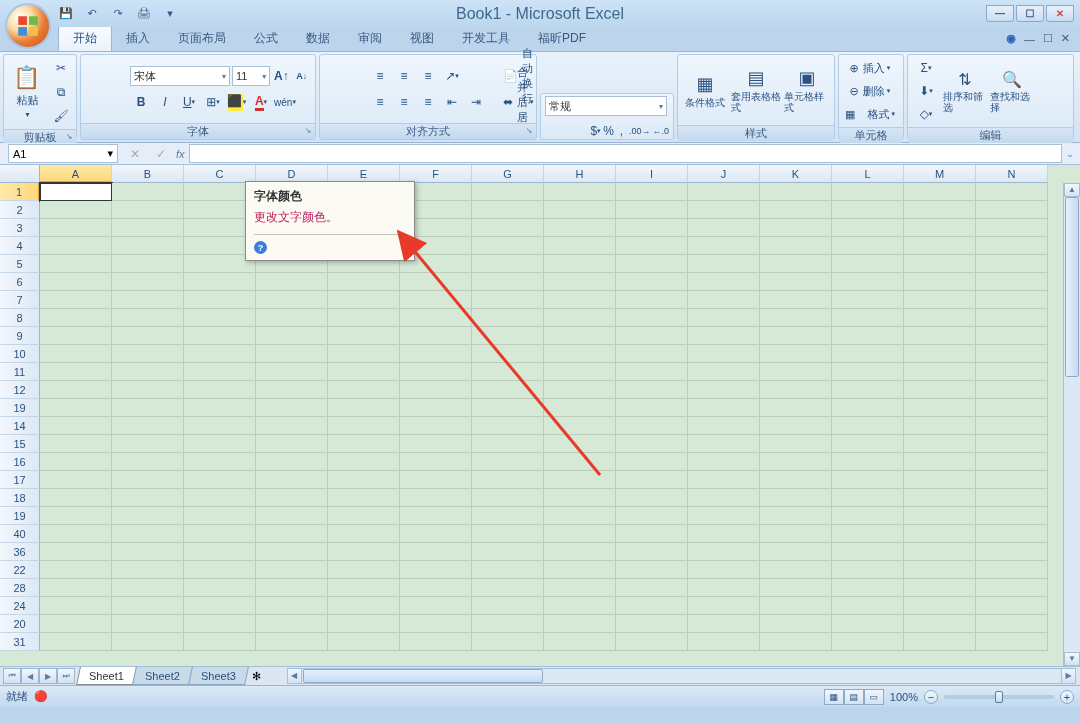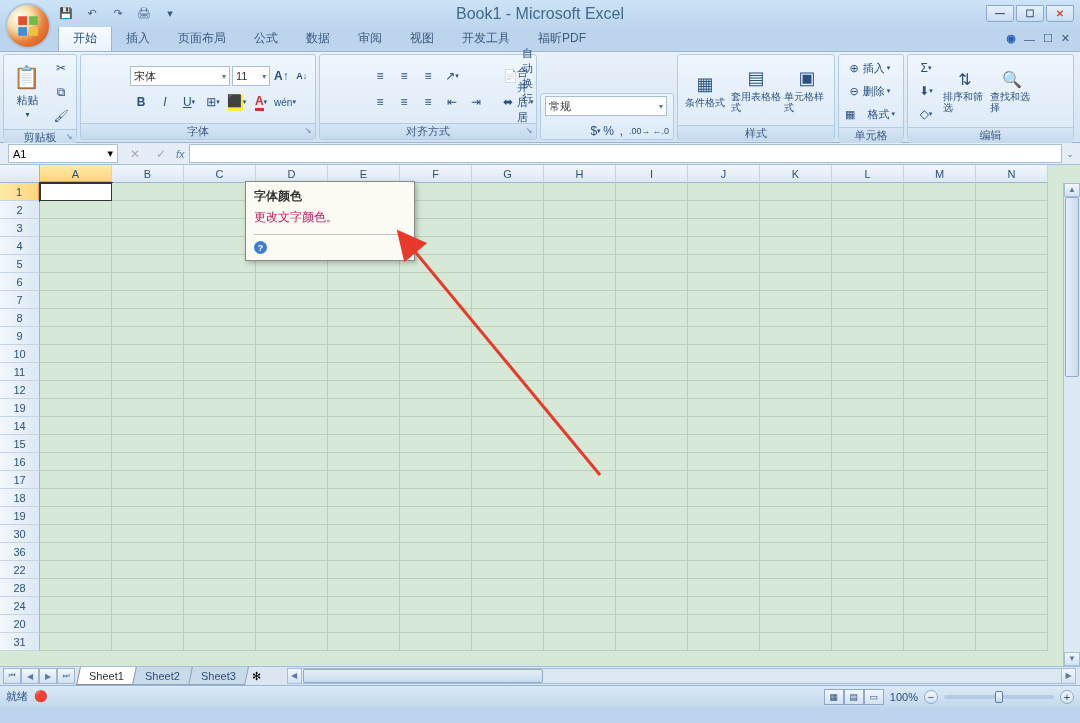--- a/index.html
+++ b/index.html
@@ -347,21 +347,21 @@
       <div class="rh">10</div>
       <div class="rh">11</div>
       <div class="rh">12</div>
       <div class="rh">19</div>
       <div class="rh">14</div>
       <div class="rh">15</div>
       <div class="rh">16</div>
       <div class="rh">17</div>
       <div class="rh">18</div>
       <div class="rh">19</div>
-      <div class="rh">30</div>
+      <div class="rh">40</div>
       <div class="rh">36</div>
       <div class="rh">22</div>
       <div class="rh">28</div>
       <div class="rh">24</div>
       <div class="rh">20</div>
       <div class="rh">31</div>
     </div>
   <div class="cells" id="cells">
       <div class="crow">
         <div class="cell active"></div>

